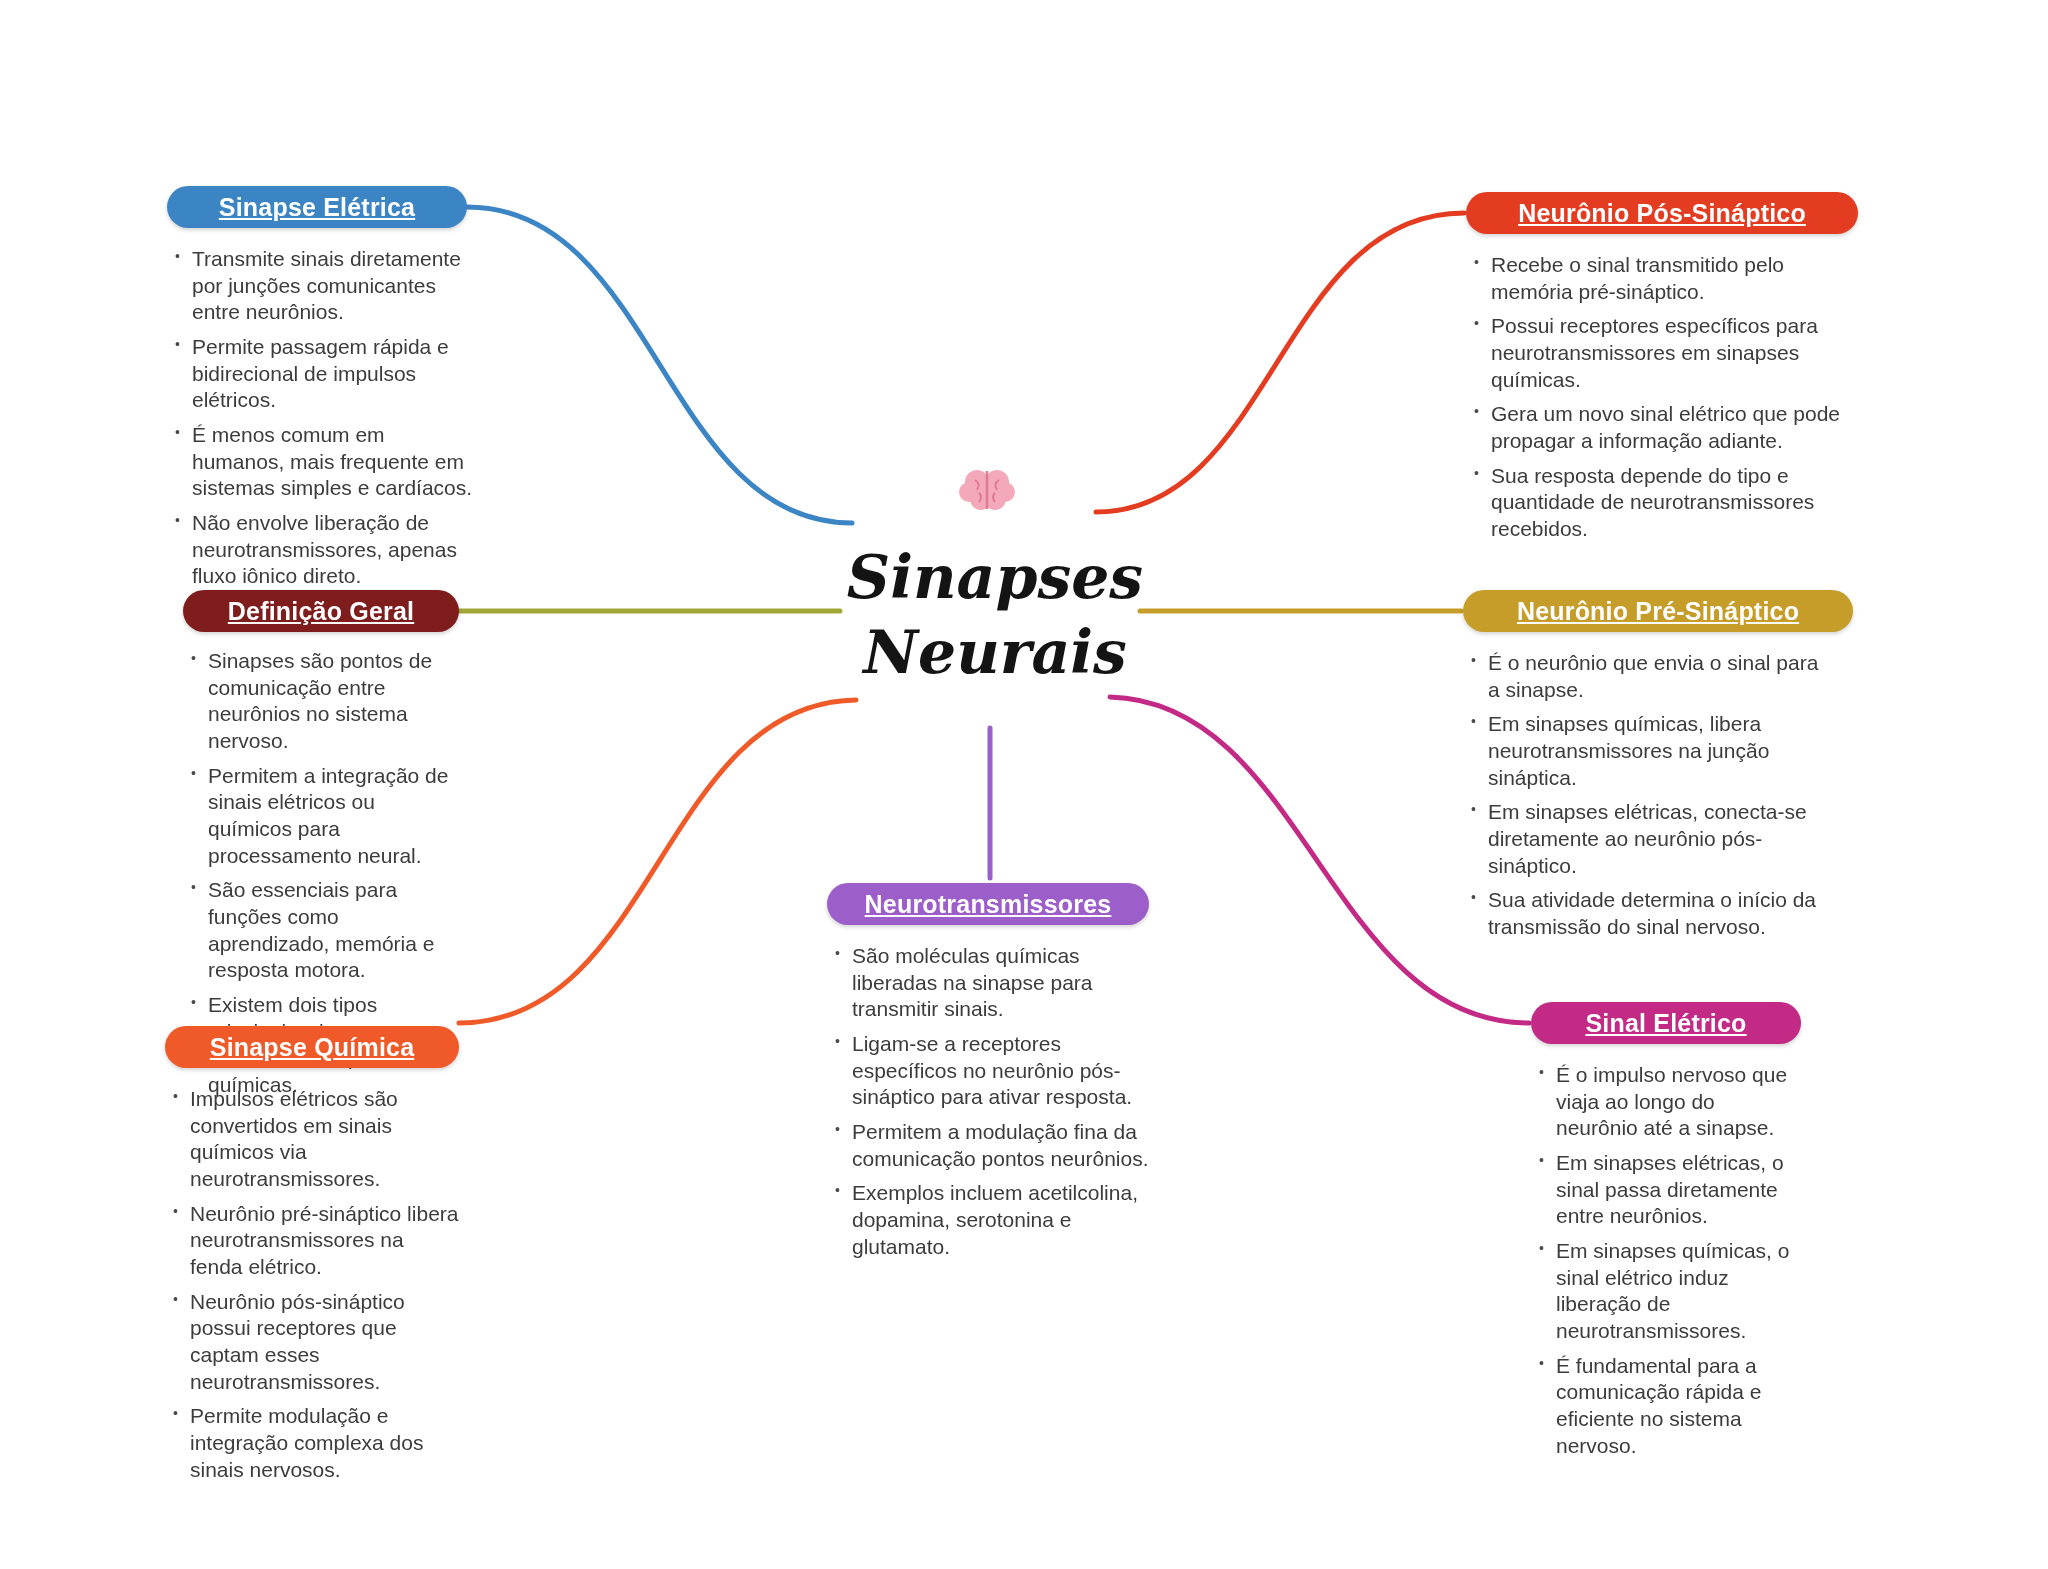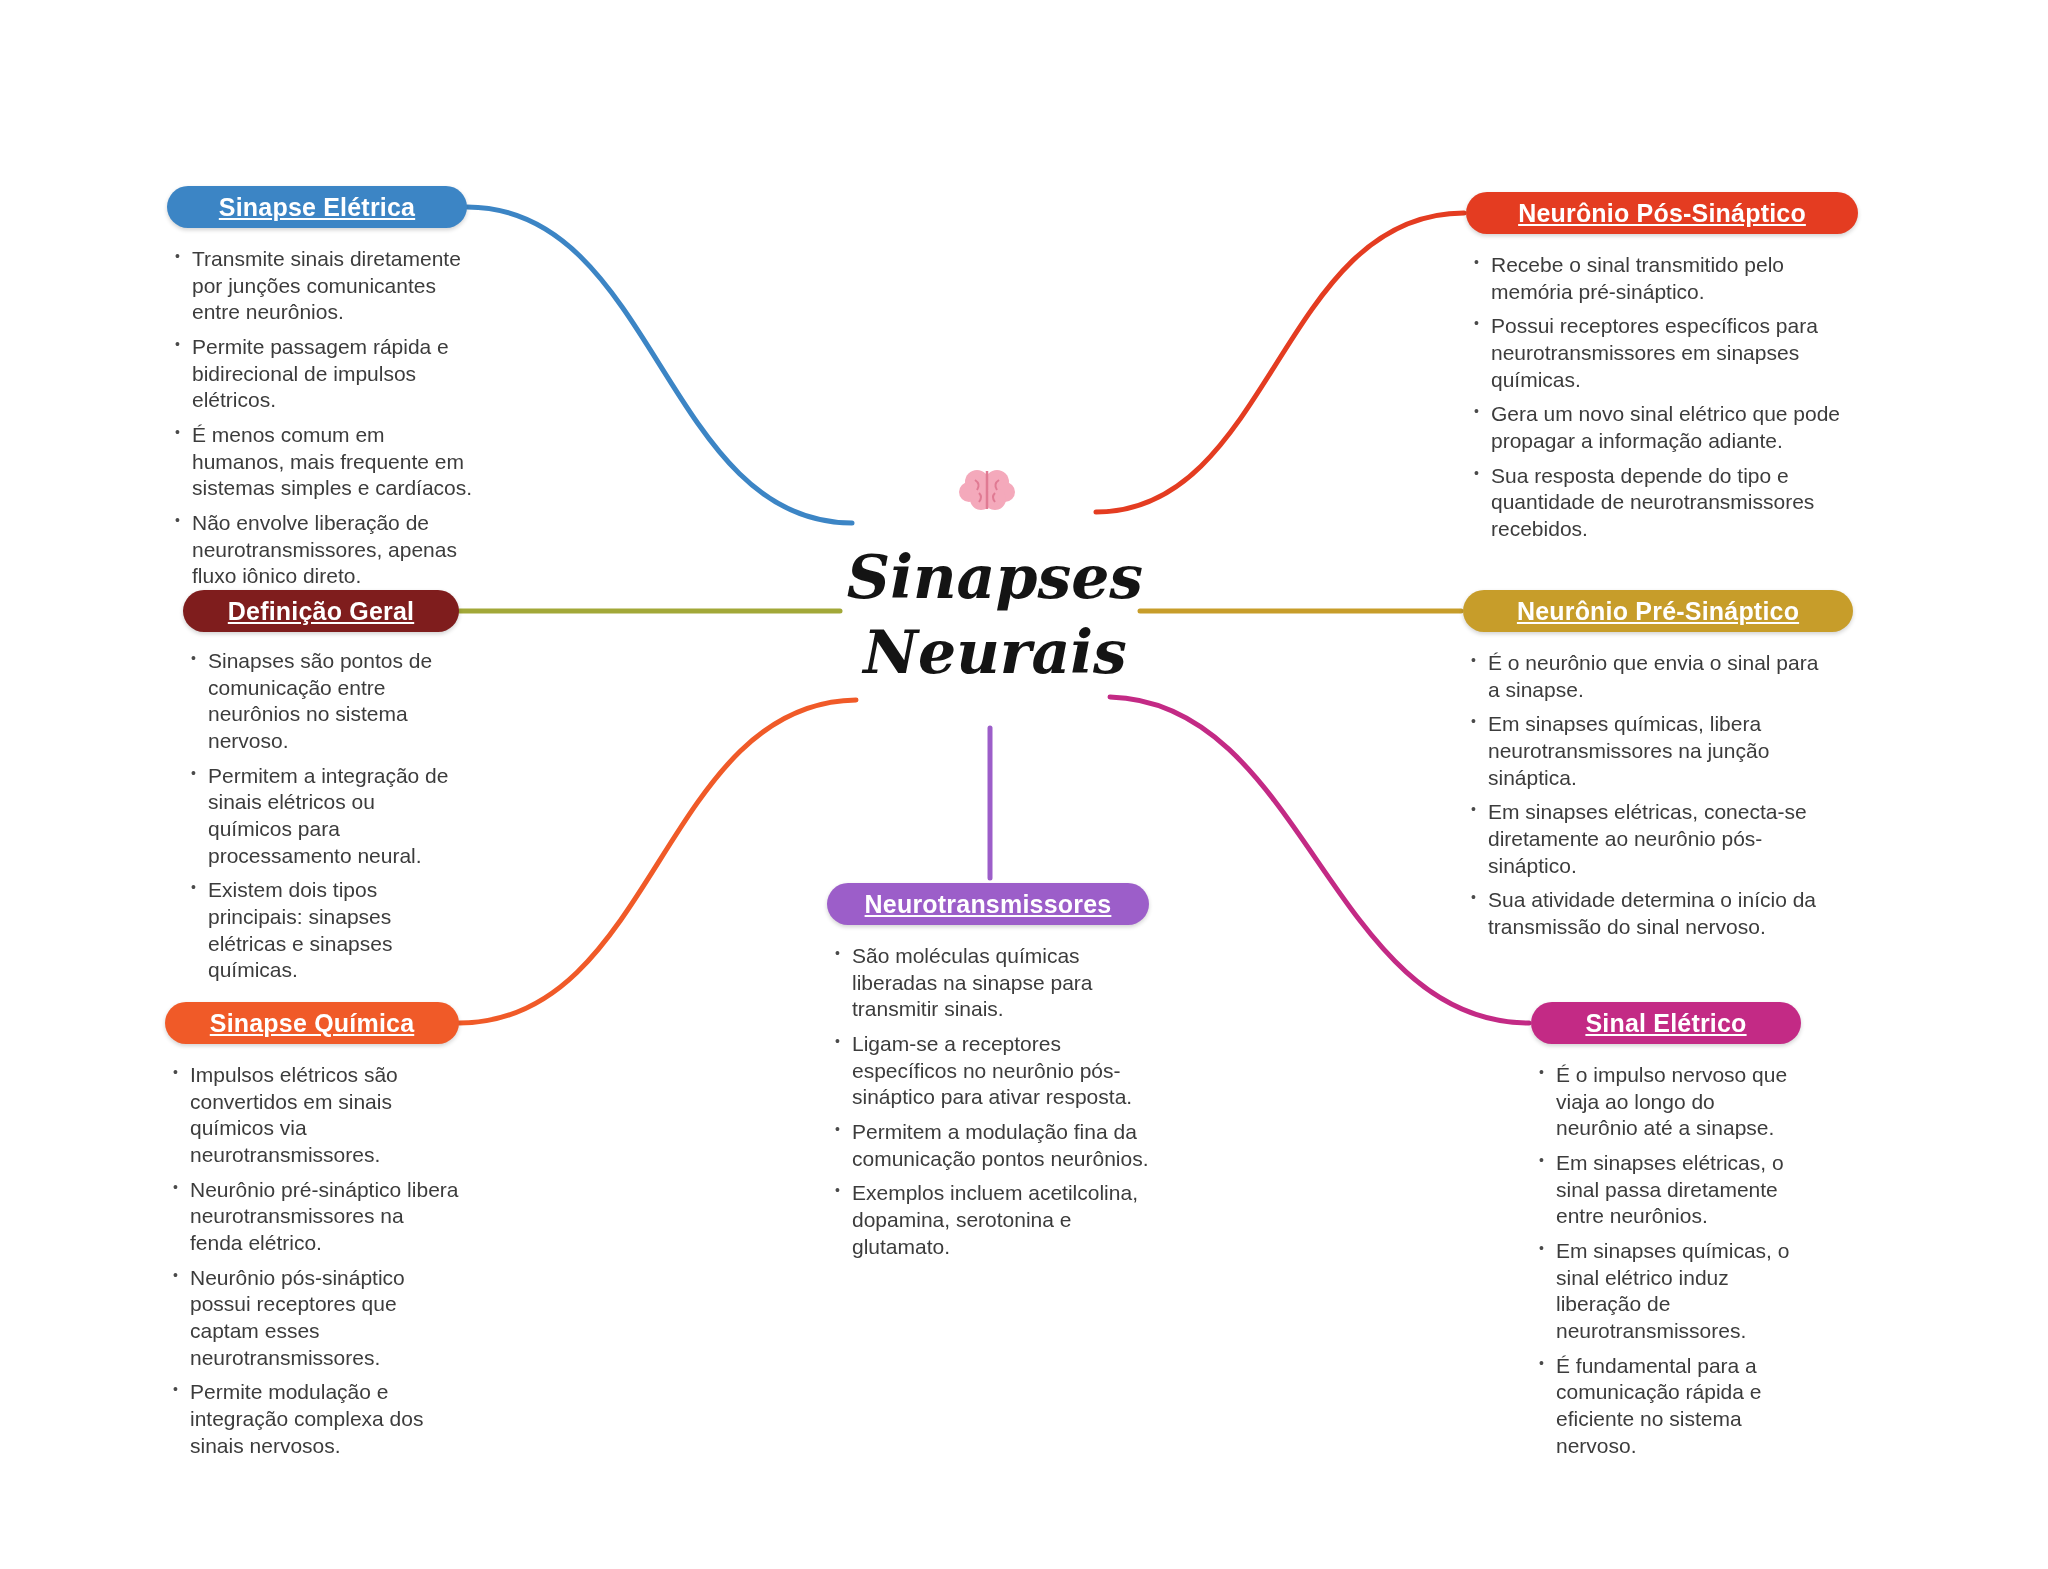--- a/index.html
+++ b/index.html
@@ -75,26 +75,27 @@
         <li>É menos comum em humanos, mais frequente em sistemas simples e cardíacos.</li>
         <li>Não envolve liberação de neurotransmissores, apenas fluxo iônico direto.</li>
       </ul>
   </section>
 
   <section class="node" style="left:183px; top:590px; width:270px;">
     <div class="pill" style="width: 276px; background-color: #7f1d1d;">Definição Geral</div>
     <ul class="bullets" style="width:268px;margin-top:16px;">
         <li>Sinapses são pontos de comunicação entre neurônios no sistema nervoso.</li>
         <li>Permitem a integração de sinais elétricos ou químicos para processamento neural.</li>
+        <li>São essenciais para funções como aprendizado, memória e resposta motora.</li>
         <li>Existem dois tipos principais: sinapses elétricas e sinapses químicas.</li>
       </ul>
   </section>
 
   <section class="node" style="left:165px; top:1002px; width:290px;">
-    <div class="pill" style="width: 294px; background-color: rgb(240, 90, 40);">Sinapse Química</div>
+    <div class="pill" style="width: 294px; background-color: rgb(240, 90, 40); margin-top: 24px;">Sinapse Química</div>
     <ul class="bullets" style="width:288px;">
         <li>Impulsos elétricos são convertidos em sinais químicos via neurotransmissores.</li>
         <li>Neurônio pré-sináptico libera neurotransmissores na fenda elétrico.</li>
         <li>Neurônio pós-sináptico possui receptores que captam esses neurotransmissores.</li>
         <li>Permite modulação e integração complexa dos sinais nervosos.</li>
       </ul>
   </section>
 
   <section class="node" style="left:1466px; top:192px; width:392px;">
     <div class="pill" style="width: 392px; background-color: rgb(228, 60, 33);">Neurônio Pós-Sináptico</div>

